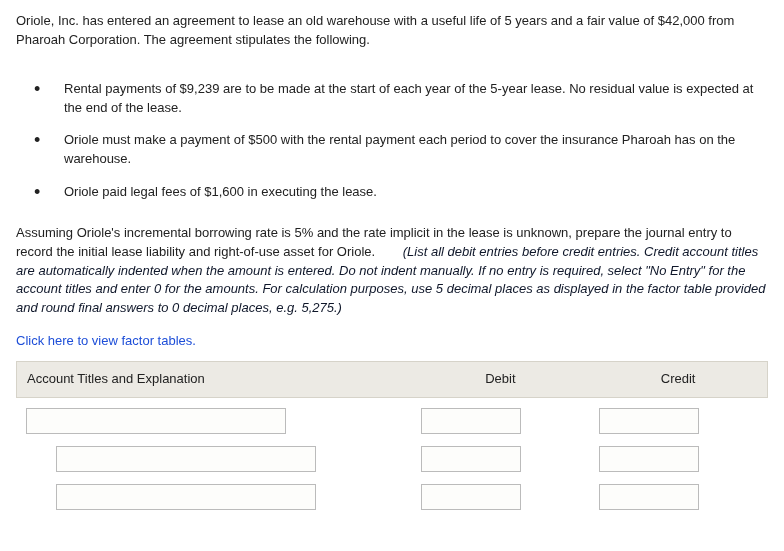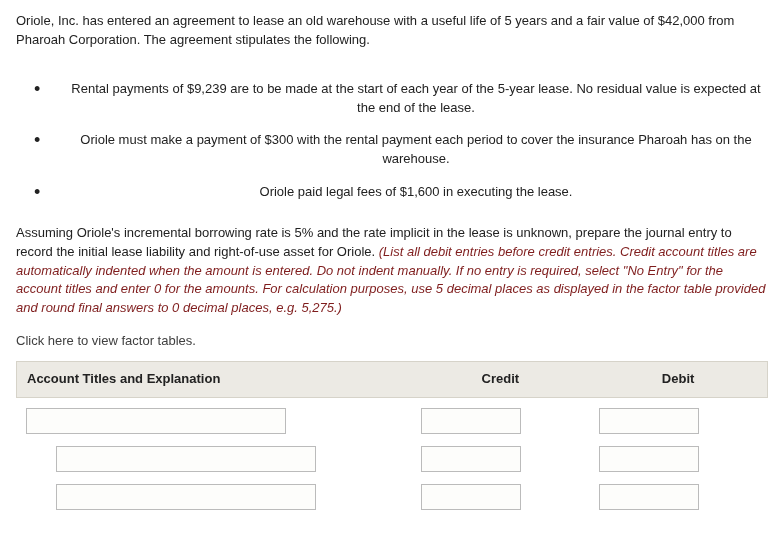--- a/index.html
+++ b/index.html
@@ -10,51 +10,51 @@
     background: #fff;
     width: 784px;
     padding: 12px 16px;
     line-height: 1.45;
   }
   .intro { margin-bottom: 30px; }
   ul.bullets {
     list-style: none;
     padding-left: 18px;
     margin-bottom: 22px;
-    text-align: center;
   }
   ul.bullets li {
     position: relative;
     padding-left: 30px;
     margin-bottom: 14px;
   }
   ul.bullets li::before {
     content: "•";
     position: absolute;
     left: 0;
     top: 0;
     font-size: 18px;
     line-height: 1;
   }
   .assume { margin-bottom: 14px; }
   .red-italic {
-    color: #7f1d1d;
+    color: #0f172a;
     font-style: italic;
+    margin-left: 24px;
   }
   .link {
-    color: #404040;
+    color: #1d4ed8;
     cursor: pointer;
     margin-bottom: 10px;
     display: inline-block;
   }
   .journal-header {
     display: flex;
     background: #eceae4;
     border: 1px solid #d6d3c9;
-    font-weight: bold;
+    font-weight: normal;
     font-size: 13px;
   }
   .col-acct { width: 395px; padding: 8px 10px; }
   .col-amt  { width: 178px; padding: 8px 10px; text-align: center; }
   .journal-rows { margin-top: 4px; }
   .journal-row {
     display: flex;
     padding: 6px 0;
     align-items: center;
   }
@@ -74,34 +74,34 @@
 </style>
 </head>
 <body>
 
 
 
 <p class="intro">Oriole, Inc. has entered an agreement to lease an old warehouse with a useful life of 5 years and a fair value of $42,000 from Pharoah Corporation. The agreement stipulates the following.</p>
 
 <ul class="bullets">
   <li>Rental payments of $9,239 are to be made at the start of each year of the 5-year lease. No residual value is expected at the end of the lease.</li>
-  <li>Oriole must make a payment of $300 with the rental payment each period to cover the insurance Pharoah has on the warehouse.</li>
+  <li>Oriole must make a payment of $500 with the rental payment each period to cover the insurance Pharoah has on the warehouse.</li>
   <li>Oriole paid legal fees of $1,600 in executing the lease.</li>
 </ul>
 
 <p class="assume">
   <span>Assuming Oriole's incremental borrowing rate is 5% and the rate implicit in the lease is unknown, prepare the journal entry to record the initial lease liability and right-of-use asset for Oriole. </span><span class="red-italic">(List all debit entries before credit entries. Credit account titles are automatically indented when the amount is entered. Do not indent manually. If no entry is required, select "No Entry" for the account titles and enter 0 for the amounts. For calculation purposes, use 5 decimal places as displayed in the factor table provided and round final answers to 0 decimal places, e.g. 5,275.)</span>
 </p>
 
 <span class="link">Click here to view factor tables.</span>
 
 <div class="journal-header">
   <div class="col-acct">Account Titles and Explanation</div>
+  <div class="col-amt">Debit</div>
   <div class="col-amt">Credit</div>
-  <div class="col-amt">Debit</div>
 </div>
 
 <div class="journal-rows">
 
   <div class="journal-row">
     <div class="col-acct">
       <input class="input-wide" value="" style="">
     </div>
     <div class="col-amt">
       <input class="input-narrow" value="" style="">

